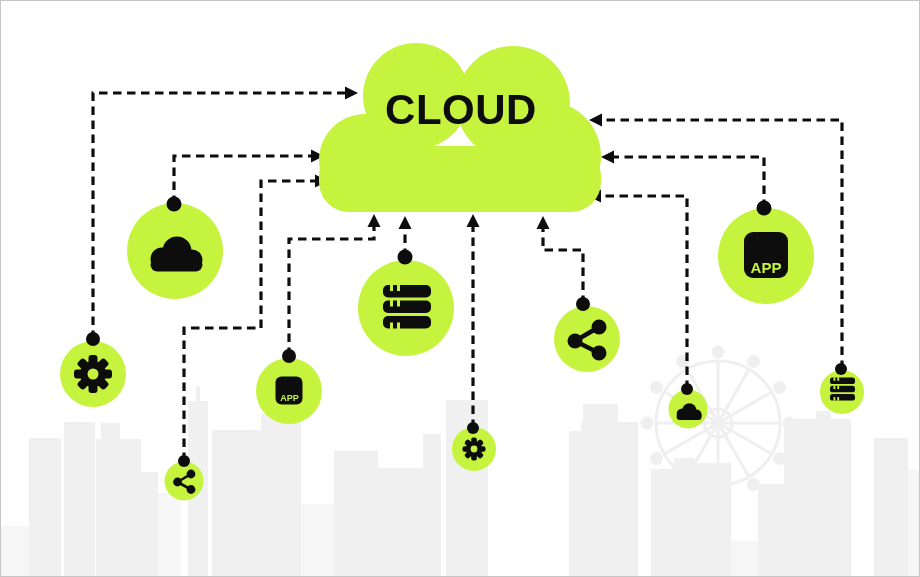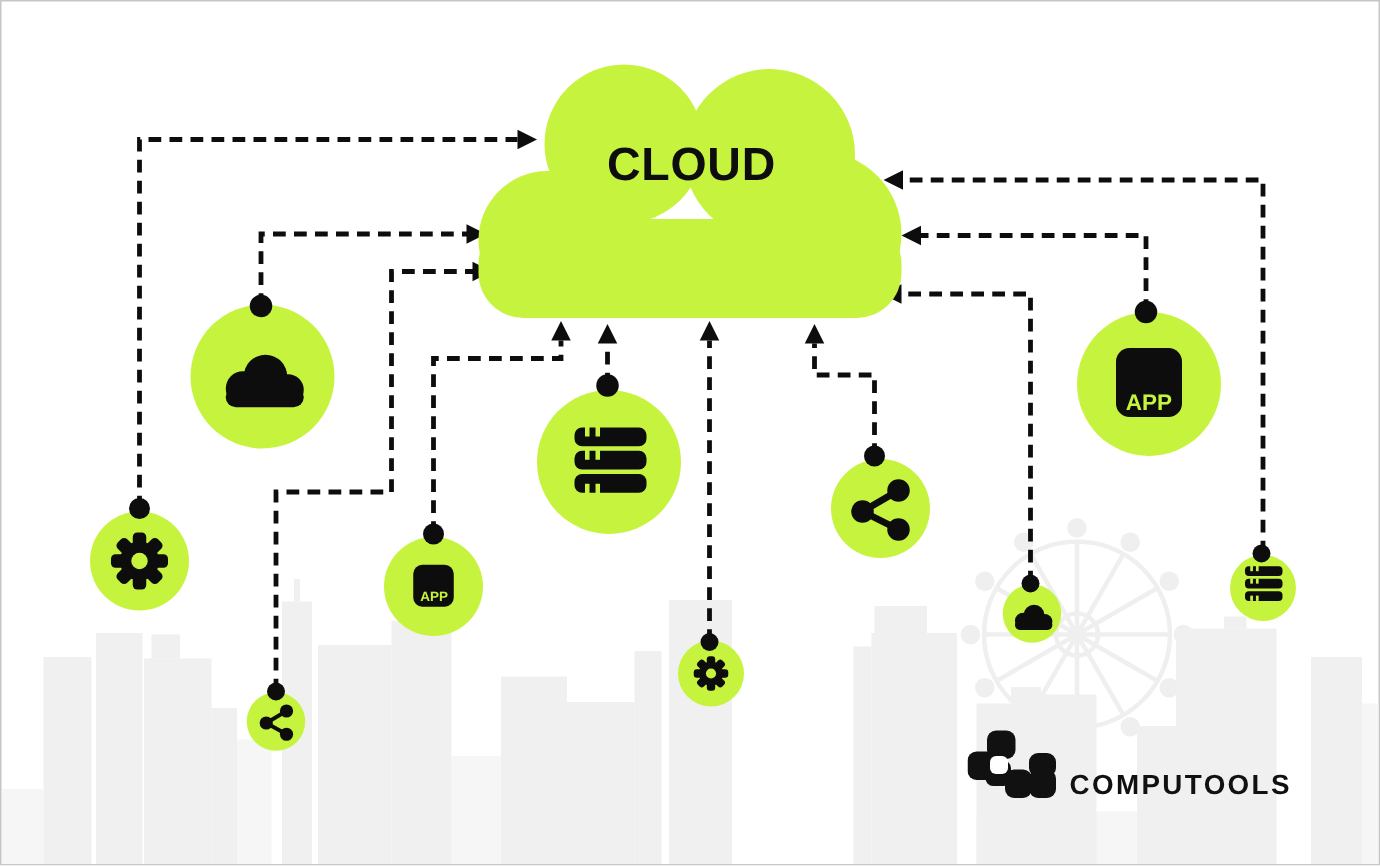--- a/index.html
+++ b/index.html
@@ -4,21 +4,21 @@
 <style>
   html,body{margin:0;padding:0;background:#fff;}
   .canvas{
     position:relative;width:920px;height:577px;box-sizing:border-box;
     border:1px solid #c6c6c6;background:#ffffff;overflow:hidden;
     font-family:"Liberation Sans", sans-serif;
   }
   .layer{position:absolute;left:0;top:0;width:920px;height:577px;}
   .cloud-title{
     position:absolute;left:309px;top:89px;width:302px;
-    text-align:center;color:#0d0d0d;font-weight:700;font-size:31px;
+    text-align:center;color:#0d0d0d;font-weight:700;font-size:42px;
     line-height:40px;letter-spacing:0.5px;
   }
   .brand{
     position:absolute;left:644px;top:484px;width:240px;height:50px;
   }
   .wordmark{
     position:absolute;left:68px;top:27px;
     font-weight:700;font-size:18.5px;letter-spacing:1.6px;color:#111;
     white-space:nowrap;
   }
@@ -263,28 +263,14 @@
         <circle cx="190" cy="473" r="4.4" stroke="none"></circle>
         <circle cx="190" cy="488.5" r="4.4" stroke="none"></circle>
       </g>
     </g>
   </svg>
 
   <div class="cloud-title">
     <div>CLOUD</div>
   </div>
 
-  <div class="brand">
-    <svg width="66" height="50" viewBox="0 0 66 50">
-      <g fill="#111">
-        <rect x="13" y="2" width="19" height="19" rx="6"></rect>
-        <rect x="0" y="16" width="19" height="19" rx="6"></rect>
-        <rect x="12" y="22" width="17" height="17" rx="5"></rect>
-        <rect x="25" y="28" width="18" height="19" rx="6"></rect>
-        <rect x="41" y="28" width="18" height="19" rx="6"></rect>
-        <rect x="41" y="17" width="18" height="16" rx="6"></rect>
-      </g>
-      <rect x="15" y="19" width="12" height="12" rx="4" fill="#ffffff"></rect>
-    </svg>
-    <span class="wordmark">COMPUTOOLS</span>
-  </div>
 
 </div>
 
 </body></html>

